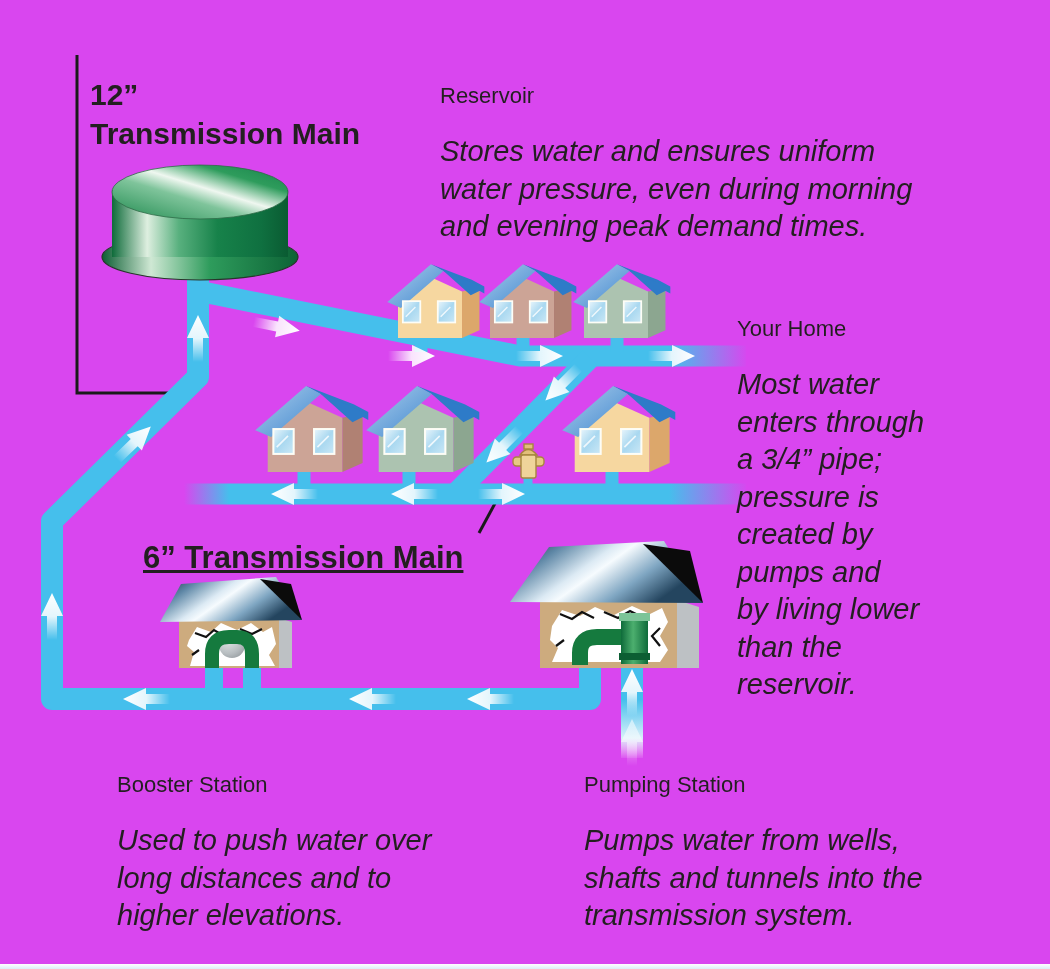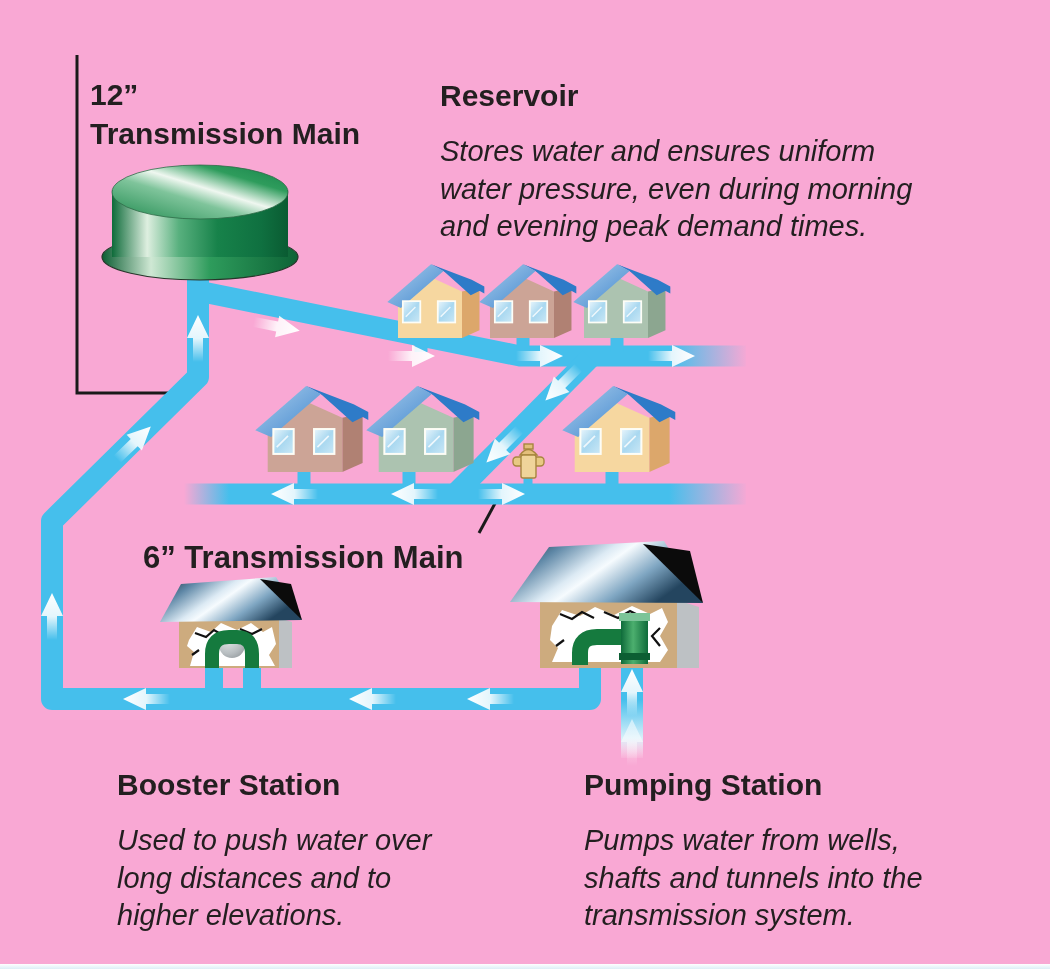--- a/index.html
+++ b/index.html
@@ -1,26 +1,26 @@
 <!DOCTYPE html>
 <html><head>
 <meta charset="utf-8">
 <style>
   html,body{margin:0;padding:0;}
   #stage{
     position:relative;width:1050px;height:969px;overflow:hidden;
-    background:#f9a8d4;
+    background:#d946ef;
     font-family:"Liberation Sans", sans-serif;
     color:#231F20;
   }
   .lbl{position:absolute;white-space:pre-line;}
-  .lbl .title{font-weight:bold;font-size:30px;line-height:38px;}
+  .lbl .title{font-weight:normal;font-size:22px;line-height:38px;}
   .lbl .body{font-size:29px;line-height:37.5px;font-style:italic;}
   .t12{font-weight:bold;font-size:30px;line-height:39px;}
-  .t6{font-weight:bold;font-size:31px;line-height:36px;}
+  .t6{font-weight:bold;font-size:31px;line-height:36px;text-decoration:underline;}
   #bottom-strip{position:absolute;left:0;bottom:0;width:100%;height:5px;
     background:linear-gradient(#ffffff,#dceef7);}
   svg{position:absolute;left:0;top:0;}
 </style>
 </head>
 <body>
 
 <div id="stage">
 
 <svg width="1050" height="969" viewBox="0 0 1050 969">
@@ -224,20 +224,32 @@
 Transmission Main</div>
   </div>
 
   <div class="lbl" style="left:440px;top:59px;">
     <div class="title">Reservoir</div>
     <div class="body">Stores water and ensures uniform
 water pressure, even during morning
 and evening peak demand times.</div>
   </div>
 
+  <div class="lbl" style="left:737px;top:292px;">
+    <div class="title">Your Home</div>
+    <div class="body">Most water
+enters through
+a 3/4” pipe;
+pressure is
+created by
+pumps and
+by living lower
+than the
+reservoir.</div>
+  </div>
 
   <div class="lbl" style="left:143px;top:522px;">
     <div class="t6">6” Transmission Main</div>
   </div>
 
   <div class="lbl" style="left:584px;top:748px;">
     <div class="title">Pumping Station</div>
     <div class="body">Pumps water from wells,
 shafts and tunnels into the
 transmission system.</div>

